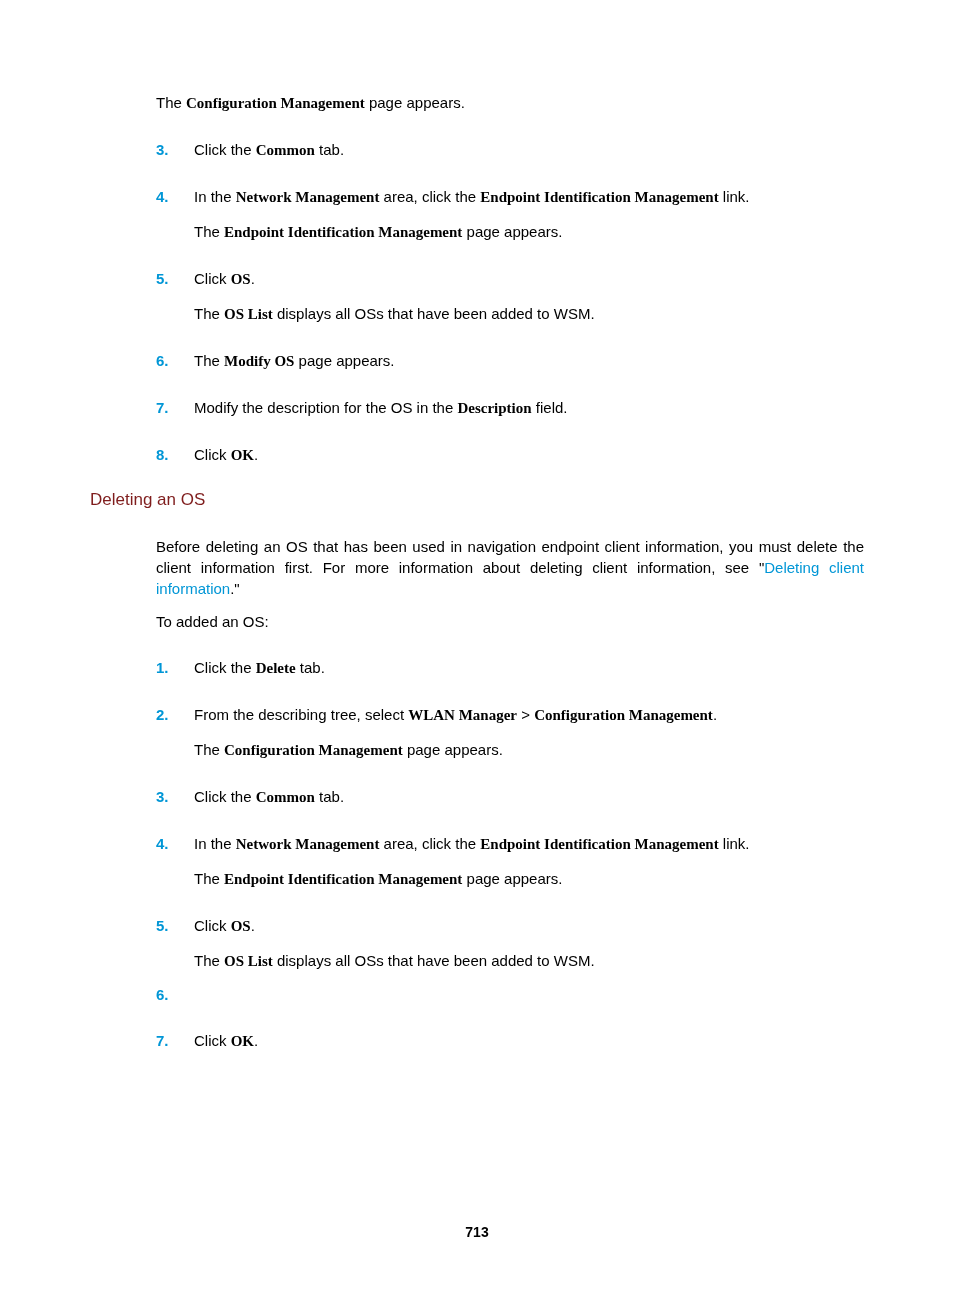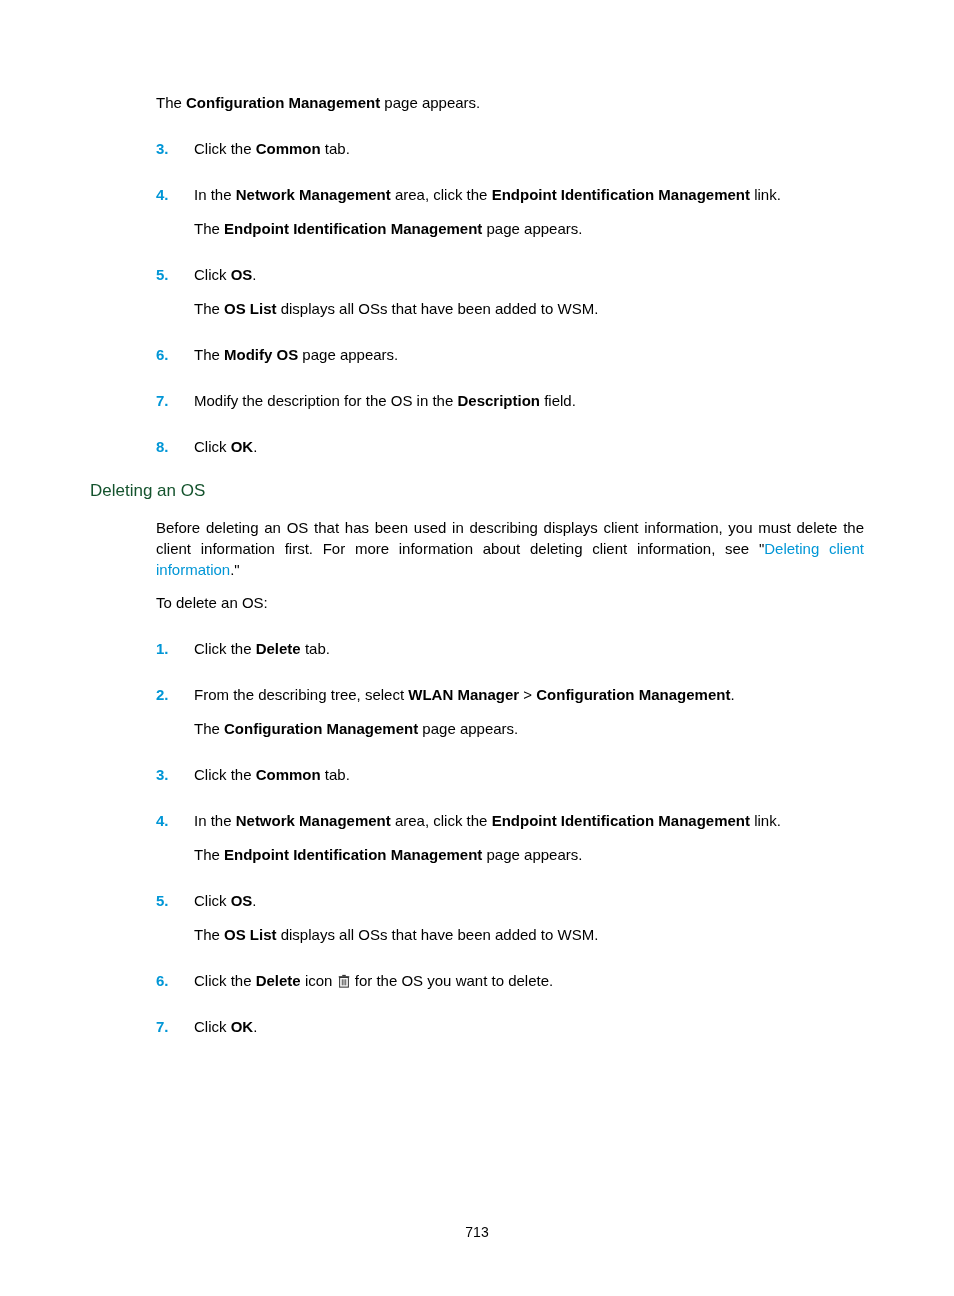--- a/index.html
+++ b/index.html
@@ -37,48 +37,49 @@
       text-align: left;
       padding-left: 0;
     }
     .li .body {
       flex: 1;
     }
     .li .body p {
       margin: 13px 0 12px 0;
     }
     .li .body p:last-child { margin-bottom: 0; }
-    .b { font-weight: bold; }
+    .b { font-weight: bold; font-family: Liberation Serif, serif; }
     .result {
       margin: 0 0 12px 0;
     }
     .h3 {
-      color: #14532d;
+      color: #7f1d1d;
       font-weight: normal;
       font-size: 17px;
-      margin: 22px 0 14px 0;
+      margin: 22px 0 24px 0;
     }
     .para {
       margin: 0 0 12px 0;
       text-align: justify;
     }
     .link { color: #0096d6; }
     .icon {
       display: inline-block;
       vertical-align: -2px;
       width: 14px;
       height: 14px;
     }
     .pagenum {
       position: absolute;
       bottom: 56px;
       left: 0;
       width: 100%;
       text-align: center;
       font-size: 14px;
+      font-weight: bold;
     }
     .list-block { padding-left: 66px; }
     .intro-block { padding-left: 66px; }
   </style>
 </head>
 <body>
 
 <div class="page">
 
   <div class="intro-block">
@@ -125,23 +126,23 @@
         <div class="body">
           <p><span>Click </span><span class="b">OK</span><span>.</span></p>
         </div>
       </li>
     </ol>
 
   <h3 class="h3">Deleting an OS</h3>
 
   <div class="intro-block">
     <p class="para">
-      <span>Before deleting an OS that has been used in describing displays client information, you must delete the client information first. For more information about deleting client information, see "</span><span class="link">Deleting client information</span><span>."</span>
+      <span>Before deleting an OS that has been used in navigation endpoint client information, you must delete the client information first. For more information about deleting client information, see "</span><span class="link">Deleting client information</span><span>."</span>
     </p>
-    <p class="para">To delete an OS:</p>
+    <p class="para">To added an OS:</p>
   </div>
 
   <ol class="ol list-block" id="list2">
       <li class="li">
         <span class="num">1.</span>
         <div class="body">
           <p><span>Click the </span><span class="b">Delete</span><span> tab.</span></p>
         </div>
       </li>
       <li class="li">
@@ -167,28 +168,20 @@
       <li class="li">
         <span class="num">5.</span>
         <div class="body">
           <p><span>Click </span><span class="b">OS</span><span>.</span></p>
           <p><span>The </span><span class="b">OS List</span><span> displays all OSs that have been added to WSM.</span></p>
         </div>
       </li>
       <li class="li">
         <span class="num">6.</span>
         <div class="body">
-          <p><span>Click the </span><span class="b">Delete</span><span> icon </span><svg class="icon" viewBox="0 0 16 16">
-              <rect x="3" y="4" width="10" height="11" fill="none" stroke="#333" stroke-width="1.2"></rect>
-              <line x1="6" y1="6" x2="6" y2="13" stroke="#333" stroke-width="1"></line>
-              <line x1="8" y1="6" x2="8" y2="13" stroke="#333" stroke-width="1"></line>
-              <line x1="10" y1="6" x2="10" y2="13" stroke="#333" stroke-width="1"></line>
-              <rect x="2" y="2.5" width="12" height="1.5" fill="#333"></rect>
-              <rect x="6" y="1" width="4" height="1.5" fill="#333"></rect>
-            </svg><span> for the OS you want to delete.</span></p>
         </div>
       </li>
       <li class="li">
         <span class="num">7.</span>
         <div class="body">
           <p><span>Click </span><span class="b">OK</span><span>.</span></p>
         </div>
       </li>
     </ol>
 

